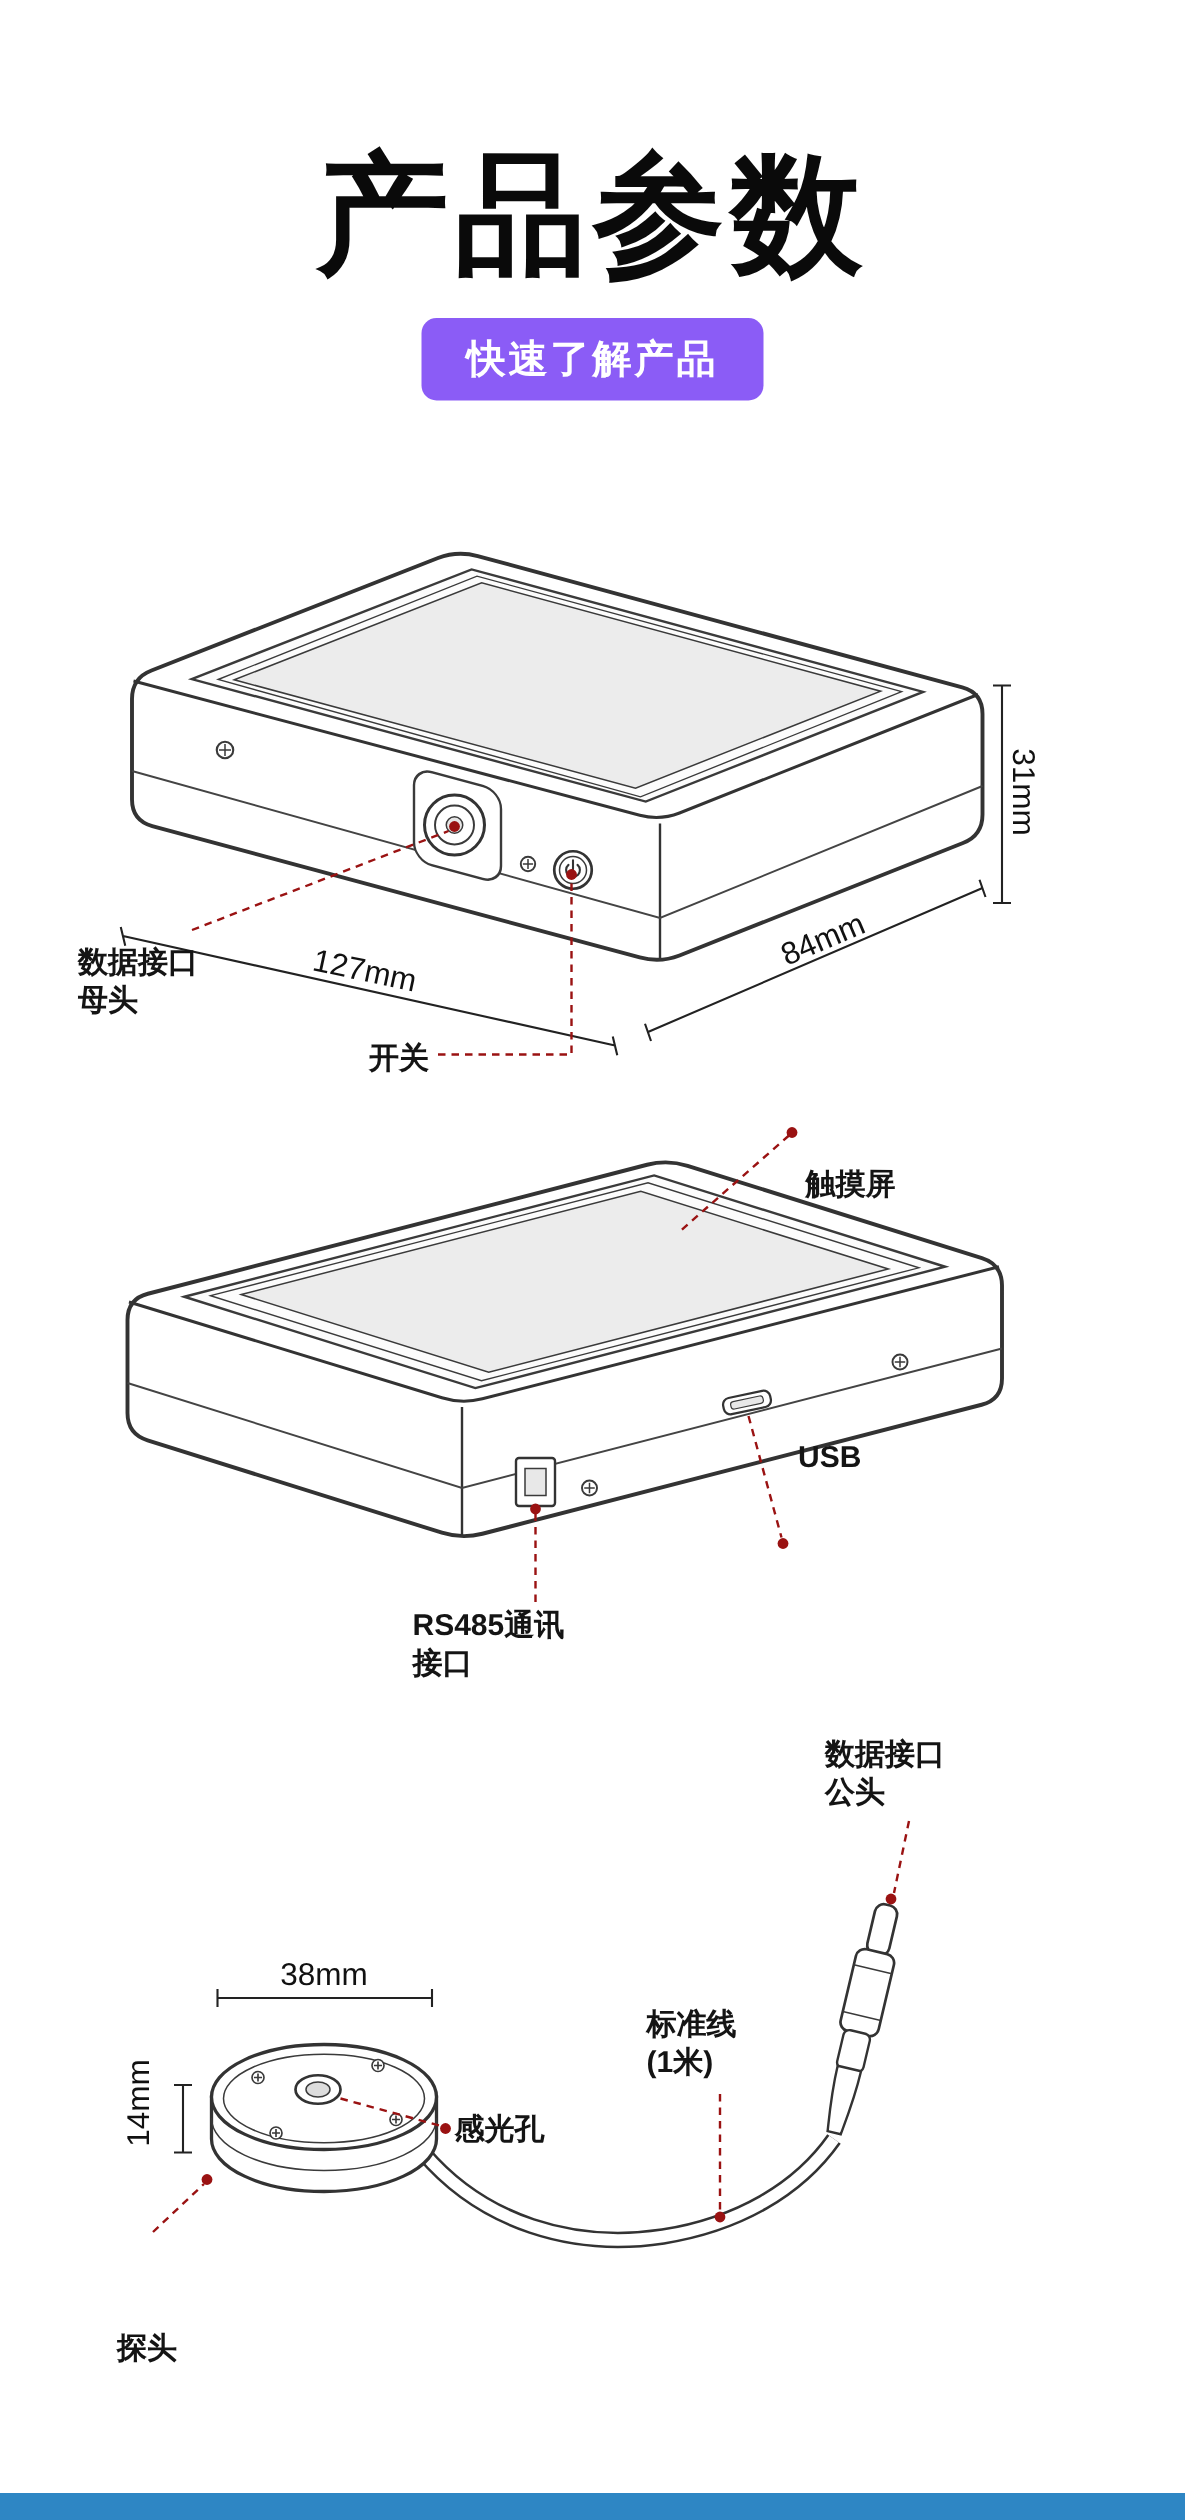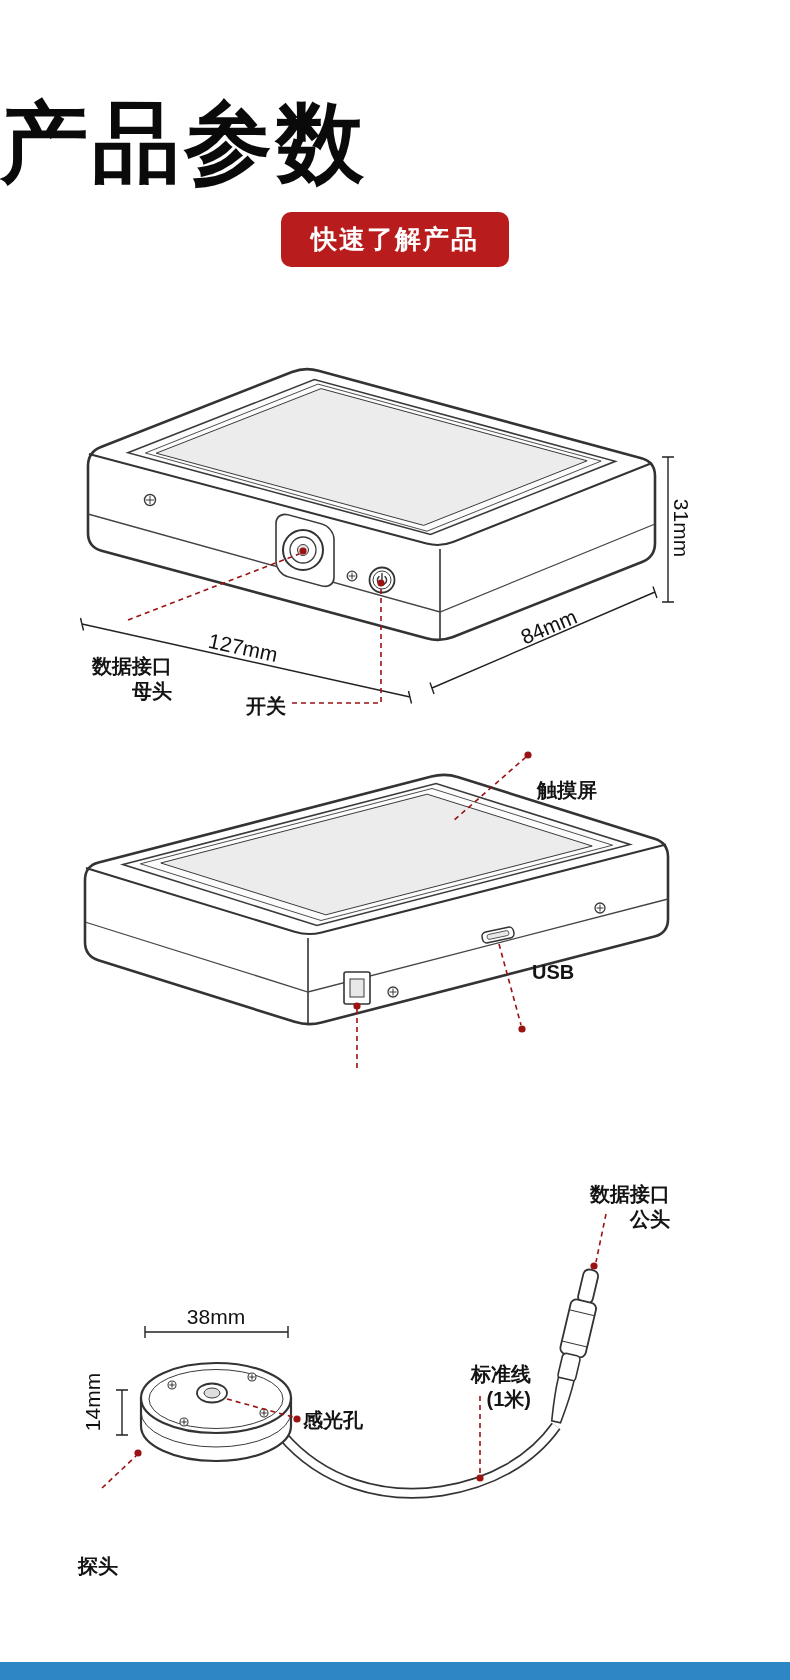--- a/index.html
+++ b/index.html
@@ -1,31 +1,31 @@
 <!DOCTYPE html>
 <html><head>
 <meta charset="utf-8">
 <style>
   * { margin:0; padding:0; box-sizing:border-box; }
   html,body { background:#ffffff; }
   body { font-family:"Liberation Sans","DejaVu Sans",sans-serif; }
   .page { position:relative; width:790px; height:1680px; background:#ffffff; overflow:hidden; }
 
-  .title { position:absolute; left:0; top:84px; width:100%; text-align:left;
+  .title { position:absolute; left:0; top:84px; width:100%; text-align:center;
            font-size:88px; font-weight:900; color:#0a0a0a; letter-spacing:4px; }
 
   .badge { position:absolute; left:50%; top:212px; transform:translateX(-50%);
-           background:#b91c1c; color:#ffffff; font-size:26px; font-weight:600;
+           background:#8b5cf6; color:#ffffff; font-size:26px; font-weight:600;
            letter-spacing:2px; padding:10px 30px; border-radius:10px; white-space:nowrap; }
 
   svg.fig { position:absolute; display:block; }
 
   .lbl  { position:absolute; color:#141414; font-size:20px; font-weight:600;
           line-height:25px; white-space:nowrap; }
-  .lbl.center { text-align:right; white-space:normal;margin-top:24px; }
+  .lbl.center { text-align:left; white-space:normal; }
   .dim  { position:absolute; color:#111111; font-size:21px; font-weight:400;
           text-align:center; white-space:nowrap; }
 
   .footer-bar { position:absolute; left:0; top:1662px; width:790px; height:18px;
                 background:#2e86c4; }
 </style>
 </head>
 <body>
 
 <div class="page">
@@ -132,20 +132,24 @@
       <path d="M 429 206 L 451 287"></path>
       <path d="M 287 271 L 287 333"></path>
     </g>
     <circle cx="458" cy="17" r="3.6" fill="#9a1212"></circle>
     <circle cx="452" cy="291" r="3.6" fill="#9a1212"></circle>
     <circle cx="287" cy="268" r="3.6" fill="#9a1212"></circle>
   </svg>
 
   <div class="lbl" style="left:537px; top:744px;margin-top:34px;">触摸屏</div>
   <div class="lbl" style="left:532px; top:960px;">USB</div>
+  <div class="lbl center" style="left:275px; top:1072px; width:160px;">
+    <div>RS485通讯</div>
+    <div>接口</div>
+  </div>
 
   <svg class="fig" style="left:60px; top:1150px;" width="670" height="420" viewBox="0 0 670 420">
 
     <g>
       <path d="M 222 285 C 262 332 322 350 382 341 C 432 333 472 310 496 276" fill="none" stroke="#333333" stroke-width="11"></path>
       <path d="M 222 285 C 262 332 322 350 382 341 C 432 333 472 310 496 276" fill="none" stroke="#ffffff" stroke-width="7.6"></path>
     </g>
 
     <g transform="translate(532,120) rotate(13.3)">
       <rect x="-7.5" y="0" width="15" height="34" rx="6" fill="#ffffff" stroke="#333333" stroke-width="1.8"></rect>

